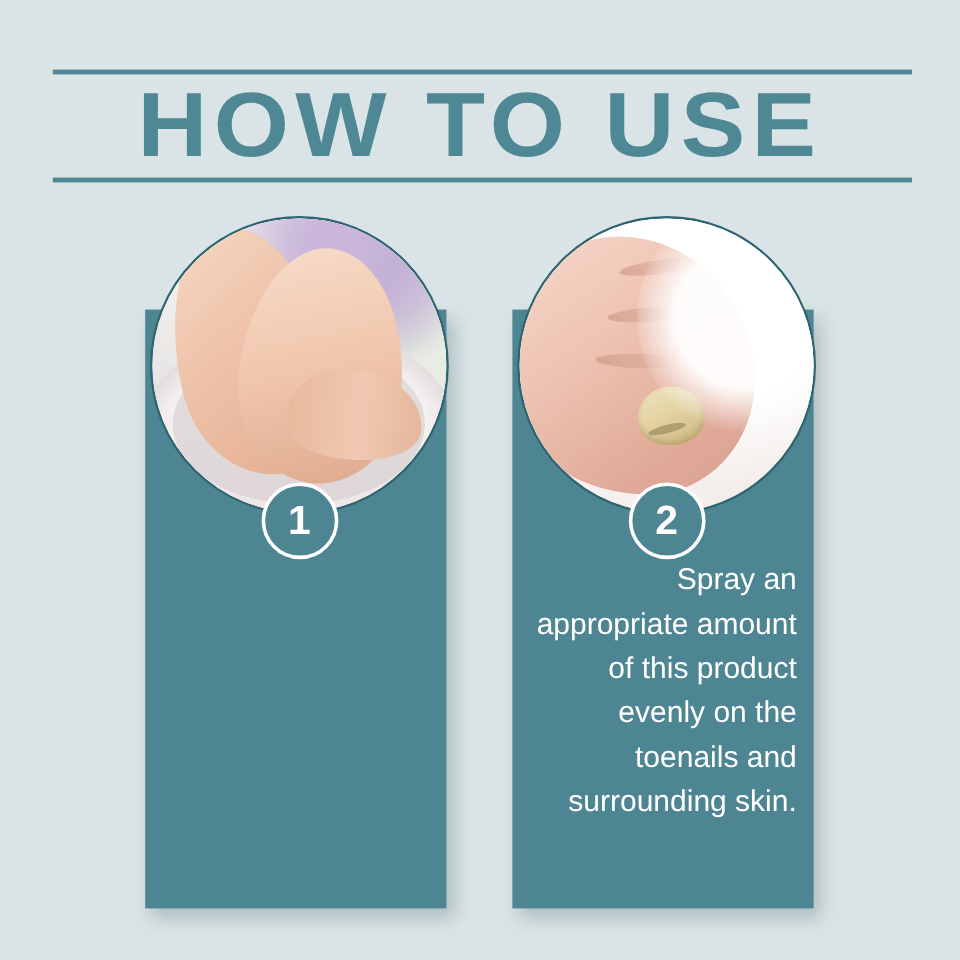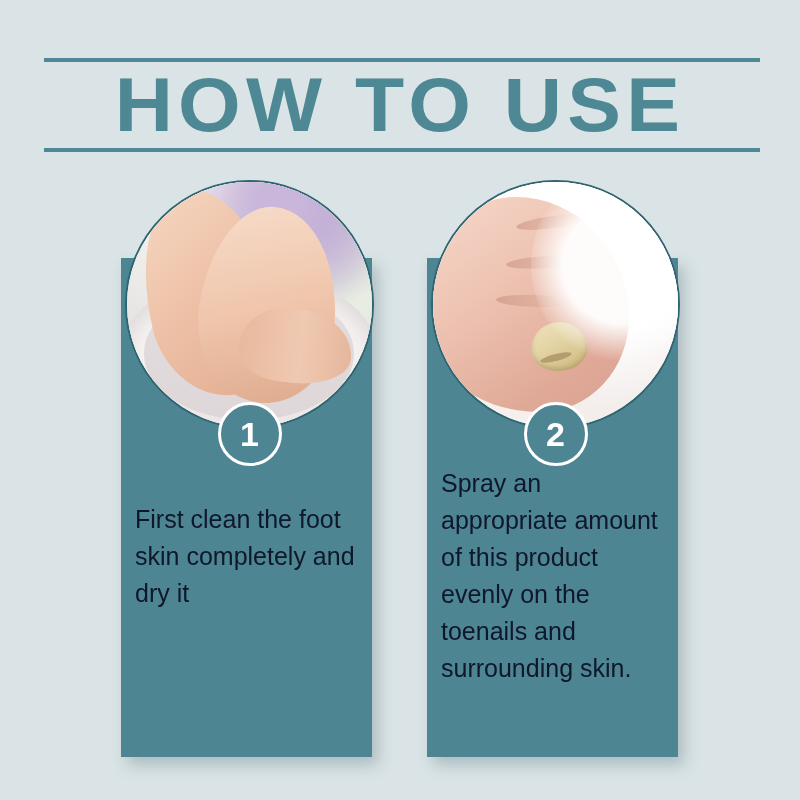--- a/index.html
+++ b/index.html
@@ -221,22 +221,22 @@
     font-weight: bold;
     line-height: 58px;
     text-align: center;
   }
 
   
   .caption {
     position: absolute;
     left: 14px;
     width: 223px;
-    color: #0f172a;
-    text-align: left;
+    color: #ffffff;
+    text-align: right;
     font-size: 25px;
     line-height: 37px;
     font-weight: 300;
   }
   .caption-1 { top: 243px; }
   .caption-2 { top: 207px; }
 </style>
 </head>
 <body>
 
@@ -253,21 +253,20 @@
       <div class="photo-inner">
         <div class="ph1-bg"></div>
         <div class="ph1-bowl"></div>
         <div class="ph1-water"></div>
         <div class="ph1-foot-a"></div>
         <div class="ph1-foot-b"></div>
         <div class="ph1-toes"></div>
       </div>
     </div>
     <div class="badge">1</div>
-    <div class="caption caption-1">First clean the foot skin completely and dry it</div>
   </div>
 
   <div class="card card-2">
     <div class="photo">
       <div class="photo-inner">
         <div class="ph2-bg"></div>
         <div class="ph2-foot"></div>
         <div class="ph2-toe-cleft-a"></div>
         <div class="ph2-toe-cleft-b"></div>
         <div class="ph2-toe-cleft-c"></div>

